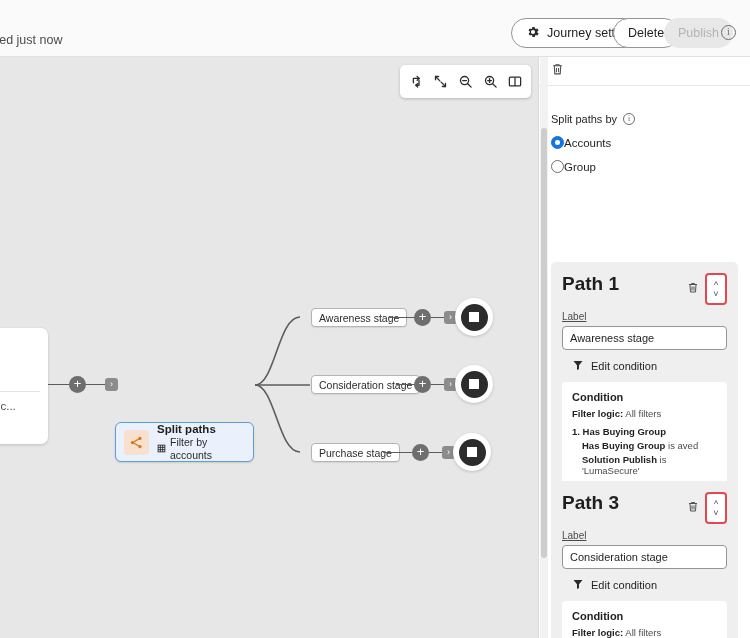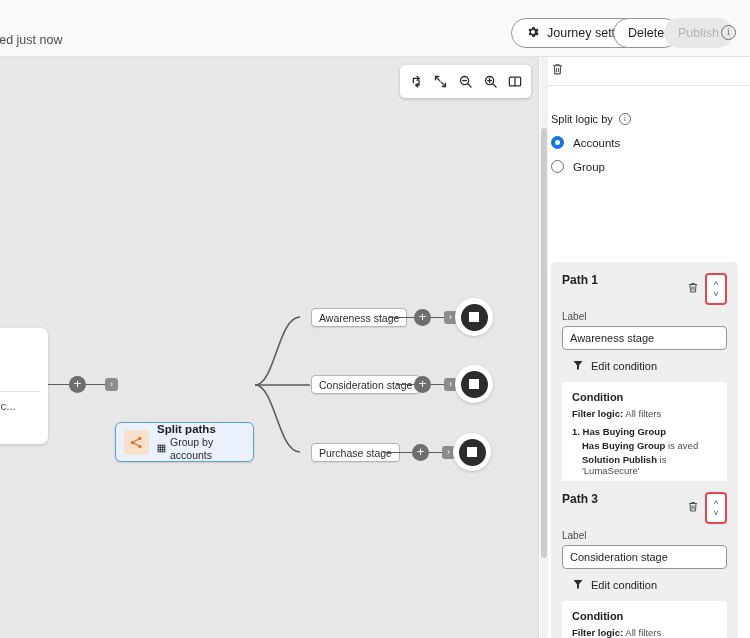--- a/index.html
+++ b/index.html
@@ -130,45 +130,45 @@
   .splitby-row {
     display:flex; align-items:center; gap:6px;
     margin-top:15px; font-size:11px; color:#1f1f1f;
   }
   .info-sm {
     width:12px; height:12px; border-radius:50%;
     border:1.1px solid #6e6e6e; color:#6e6e6e;
     font-size:8px; line-height:10px; text-align:center;
     font-family:"Liberation Serif", serif;
   }
-  .radio-row { display:flex; align-items:center; gap:9px; margin-top:11px; font-size:11.5px; color:#1f1f1f; cursor:pointer; }
+  .radio-row { display:flex; align-items:center; margin-top:11px; font-size:11.5px; color:#1f1f1f; cursor:pointer; }
   .radio {
     width:13px; height:13px; border-radius:50%;
     border:1.6px solid #6e6e6e; background:#fff; flex:0 0 auto;
     display:flex; align-items:center; justify-content:center;
   }
   .radio.on { border-color:#1473e6; background:#1473e6; }
   .radio.on::after { content:""; width:4.5px; height:4.5px; border-radius:50%; background:#fff; }
 
   
   .pathcard {
     position:absolute; left:551px; width:187px;
     background:#efefef; border-radius:5px; padding:11px 11px 12px 11px;
   }
   .path-head { display:flex; align-items:flex-start; justify-content:space-between; }
-  .path-title { font-size:12px; font-weight:bold; color:#1f1f1f; }
+  .path-title { font-size:19px; font-weight:bold; color:#1f1f1f; }
   .path-actions { display:flex; align-items:center; gap:6px; }
   .reorder {
     width:22px; height:32px; background:#fff; border-radius:4px;
     border:2.2px solid #e34850;
     display:flex; flex-direction:column; align-items:center; justify-content:center;
     gap:1px; cursor:pointer;
   }
   .reorder span { color:#4b4b4b; font-size:9px; line-height:8px; }
-  .lbl { font-size:10px; color:#4b4b4b; margin-top:6px; }
+  .lbl { font-size:10px; color:#4b4b4b; margin-top:6px;text-decoration:underline; }
   .txtinput {
     width:100%; height:24px; margin-top:4px;
     border:1px solid #959595; border-radius:4px; background:#fff;
     font-size:11px; color:#1f1f1f; padding:0 7px;
     font-family:"Liberation Sans", sans-serif;
   }
   .editcond {
     display:flex; align-items:center; gap:7px;
     margin:9px 0 0 10px; font-size:11px; color:#1f1f1f; cursor:pointer;
   }
@@ -284,21 +284,21 @@
       </div>
       <div class="split-node-text">
         <div class="split-title">Split paths</div>
         <div class="split-sub">
           <span>
             <svg width="9" height="9" viewBox="0 0 24 24" fill="none" stroke="#2c2c2c" stroke-width="2.4">
               <rect x="3" y="3" width="18" height="18"></rect>
                 <path d="M3 9h18M3 15h18M9 3v18M15 3v18"></path>
             </svg>
           </span>
-          <span>Group by accounts</span>
+          <span>Filter by accounts</span>
         </div>
       </div>
     </div>
 
     <svg style="position:absolute; left:0; top:0; width:538px; height:581px; pointer-events:none;">
       <path d="M255 328 C 275 328, 278 260, 300 260" fill="none" stroke="#5c5c5c" stroke-width="1.6"></path>
       <path d="M255 328 L 310 328" fill="none" stroke="#5c5c5c" stroke-width="1.6"></path>
       <path d="M255 328 C 275 328, 278 395, 300 395" fill="none" stroke="#5c5c5c" stroke-width="1.6"></path>
     </svg>
 
@@ -342,21 +342,21 @@
         <svg width="13" height="14" viewBox="0 0 24 24" fill="none" stroke="#4b4b4b" stroke-width="1.9">
           <path d="M4 6h16"></path>
             <path d="M9 6V4h6v2"></path>
             <path d="M6 6l1 15h10l1-15"></path>
             <path d="M10 10v8M14 10v8"></path>
         </svg>
       </span>
     </div>
     <div class="rpanel-body">
       <div class="splitby-row">
-        <span>Split logic by</span>
+        <span>Split paths by</span>
         <span class="info-sm">i</span>
       </div>
       <div class="radio-row">
         <span class="radio on"></span>
         <span>Accounts</span>
       </div>
       <div class="radio-row">
         <span class="radio"></span>
         <span>Group</span>
       </div>

